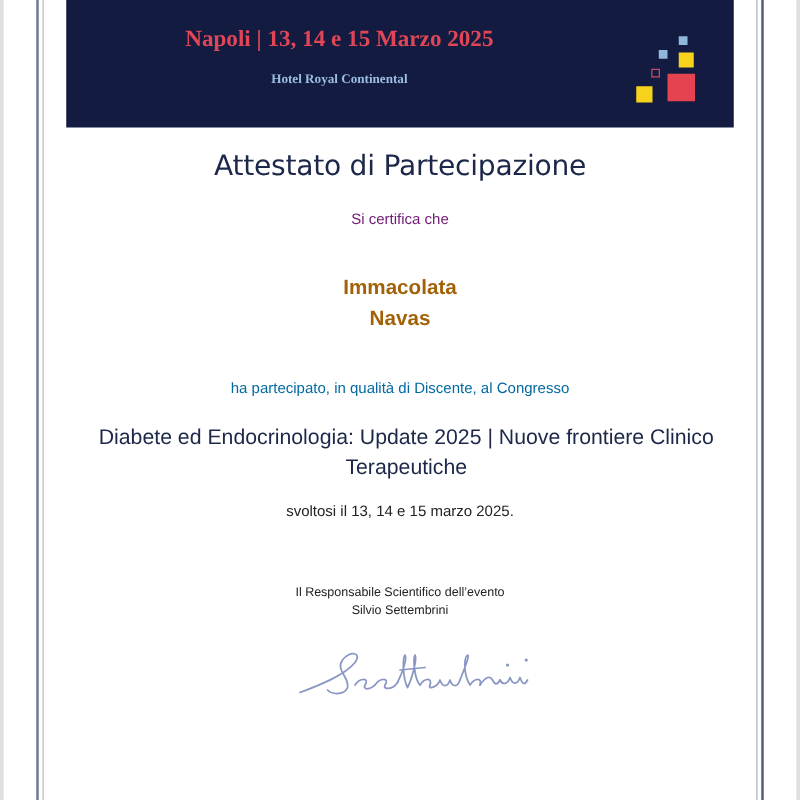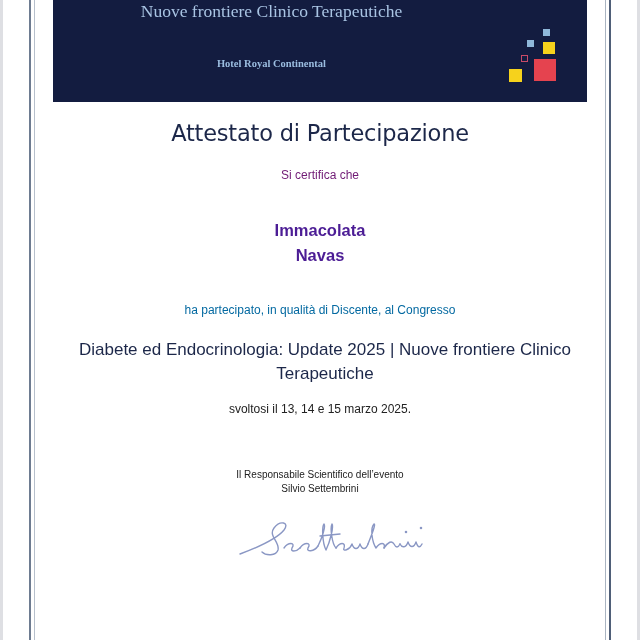--- a/index.html
+++ b/index.html
@@ -41,21 +41,21 @@
     .sq4 { left: 468px; top: 55px; width: 5px; height: 5px; border: 1px solid #c94a67; }
     .sq5 { left: 481px; top: 59px; width: 22px; height: 22px; background: #e5434f; }
     .sq6 { left: 456px; top: 69px; width: 13px; height: 13px; background: #f6d21c; }
 
     .content { position: absolute; left: 35px; width: 570px; text-align: center; color: #1f2540; }
     .title {
       top: 120px; font-family: "DejaVu Sans", sans-serif; font-size: 22.5px; color: #1c2749;
       font-weight: normal; letter-spacing: -0.2px;
     }
     .certifies { top: 168px; font-size: 12px; color: #701a75; }
-    .name-first, .name-last { font-size: 16.5px; font-weight: bold; color: #4c1d95; }
+    .name-first, .name-last { font-size: 16.5px; font-weight: bold; color: #a16207; }
     .name-first { top: 221px; }
     .name-last { top: 246px; }
     .participated { top: 303px; font-size: 12px; color: #0369a1; }
     .congress-title {
       top: 338px; font-size: 17px; font-weight: normal; color: #1c2749; line-height: 24px;
       left: 55px; width: 540px;
     }
     .held { top: 402px; font-size: 12px; color: #222; }
     .resp-label { top: 469px; font-size: 10px; color: #222; }
     .resp-name { top: 483px; font-size: 10px; color: #222; }
@@ -67,21 +67,21 @@
 <body>
 
 <div class="edge-left"></div>
 <div class="edge-right"></div>
 <div class="border-outer-left"></div>
 <div class="border-inner-left"></div>
 <div class="border-inner-right"></div>
 <div class="border-outer-right"></div>
 
 <div class="banner">
-  <div class="banner-subtitle">Nuove frontiere Clinico Terapeutiche</div>
+  <div class="banner-dates">Napoli | 13, 14 e 15 Marzo 2025</div>
   <div class="banner-venue">Hotel Royal Continental</div>
   <div class="sq sq1"></div>
   <div class="sq sq2"></div>
   <div class="sq sq3"></div>
   <div class="sq sq4"></div>
   <div class="sq sq5"></div>
   <div class="sq sq6"></div>
 </div>
 
 <div class="content title">Attestato di Partecipazione</div>

